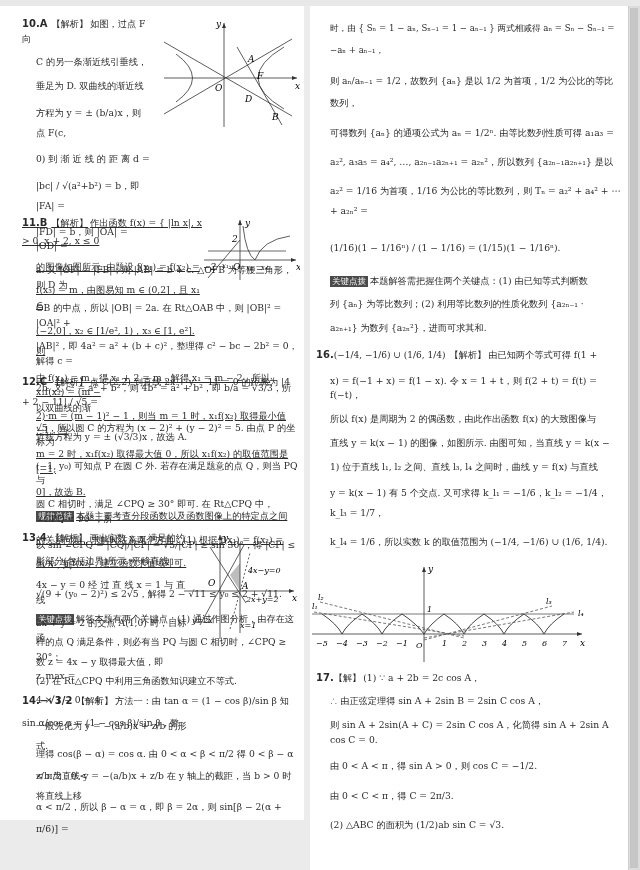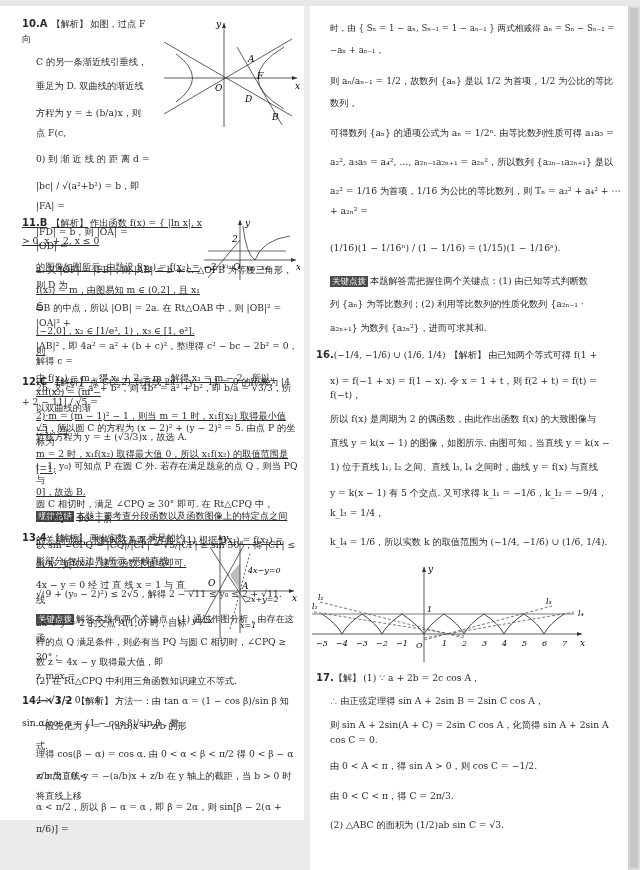--- a/index.html
+++ b/index.html
@@ -182,21 +182,21 @@
     <p class="indent">列 {aₙ} 为等比数列；(2) 利用等比数列的性质化数列 {a₂ₙ₋₁ ·</p>
     <p class="indent">a₂ₙ₊₁} 为数列 {a₂ₙ²}，进而可求其和.</p>
   </div>
 
   <div class="q">
     <p style="line-height:20px"><span class="qnum">16.</span><span class="ans" style="font-family:'DejaVu Serif',serif;font-weight:normal;font-size:9px">(−1/4, −1/6) ∪ (1/6, 1/4)</span><span class="tag">【解析】</span><span>由已知两个等式可得 f(1 +</span></p>
     <p class="indent">x) = f(−1 + x) = f(1 − x). 令 x = 1 + t，则 f(2 + t) = f(t) = f(−t)，</p>
     <p class="indent">所以 f(x) 是周期为 2 的偶函数，由此作出函数 f(x) 的大致图像与</p>
     <p class="indent">直线 y = k(x − 1) 的图像，如图所示. 由图可知，当直线 y = k(x −</p>
     <p class="indent">1) 位于直线 l₁, l₂ 之间、直线 l₃, l₄ 之间时，曲线 y = f(x) 与直线</p>
-    <p class="indent" style="line-height:20px">y = k(x − 1) 有 5 个交点. 又可求得 k_l₁ = −1/6，k_l₂ = −9/4，k_l₃ = 1/4，</p>
+    <p class="indent" style="line-height:20px">y = k(x − 1) 有 5 个交点. 又可求得 k_l₁ = −1/6，k_l₂ = −1/4，k_l₃ = 1/7，</p>
     <p class="indent" style="line-height:20px">k_l₄ = 1/6，所以实数 k 的取值范围为 (−1/4, −1/6) ∪ (1/6, 1/4).</p>
 
     <svg style="display:block; margin:4px 0 0 -4px;" width="306" height="100" viewBox="0 0 306 100">
 
       <line x1="0" y1="72" x2="270" y2="72" stroke="#333" stroke-width="0.8"></line>
       <polygon points="270,72 265,70 265,74" fill="#333"></polygon>
       <line x1="112" y1="100" x2="112" y2="5" stroke="#333" stroke-width="0.8"></line>
       <polygon points="112,5 110,10 114,10" fill="#333"></polygon>
       <line x1="0" y1="52" x2="262" y2="52" stroke="#555" stroke-width="0.8"></line>
       <path d="M 10 52 Q 25 62 30 72 Q 35 62 50 52 Q 65 62 70 72 Q 75 62 90 52 Q 105 62 112 72 Q 118 62 132 52 Q 147 62 152 72 Q 157 62 172 52 Q 187 62 192 72 Q 197 62 212 52 Q 227 62 232 72 Q 237 62 252 52" fill="none" stroke="#333" stroke-width="0.9"></path>

